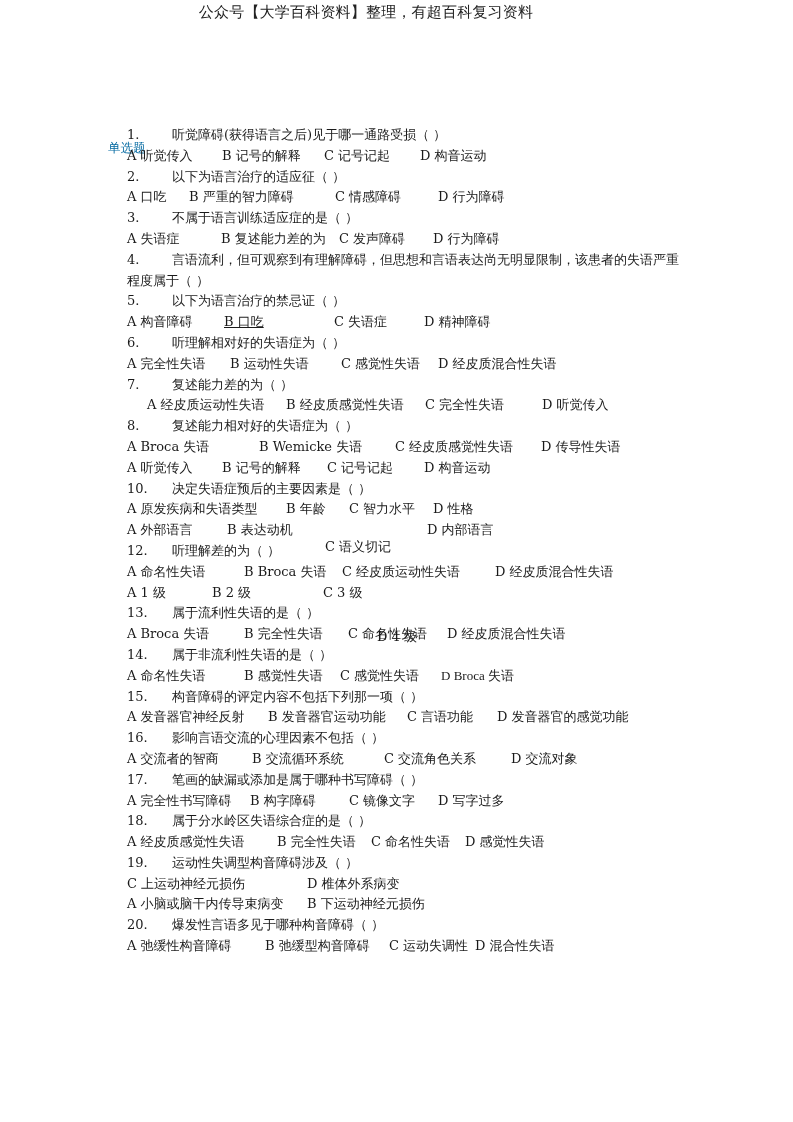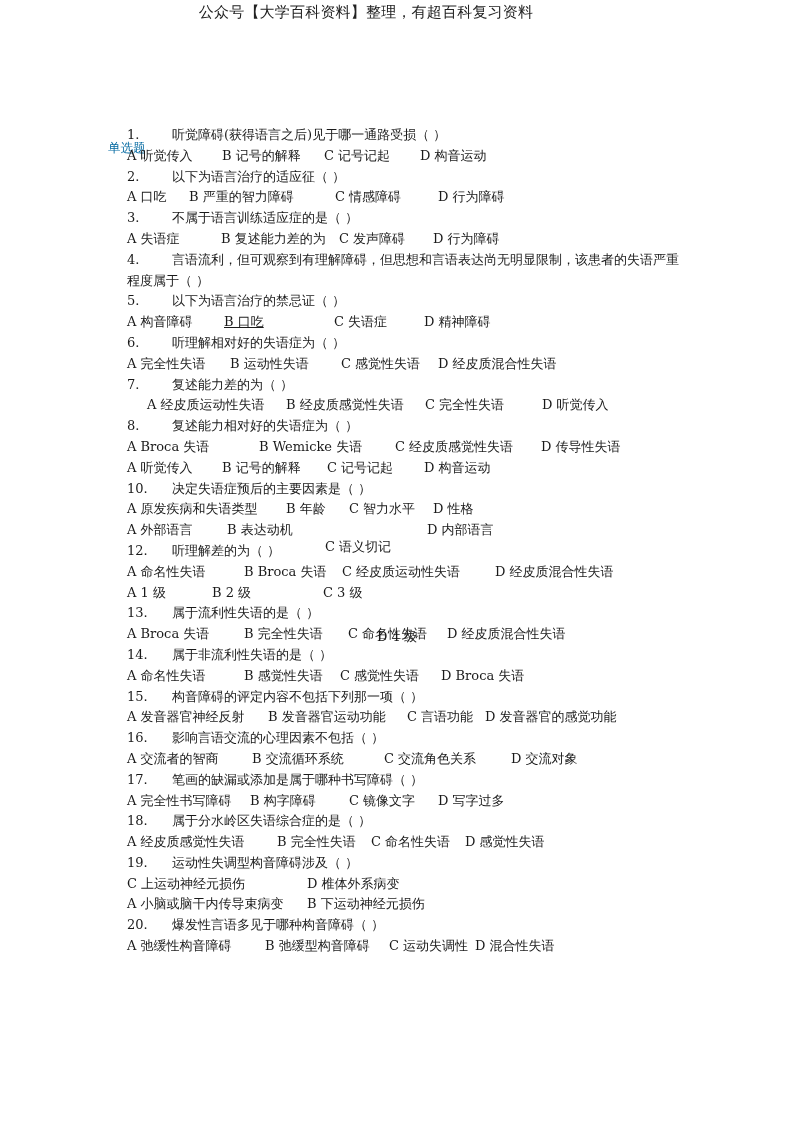--- a/index.html
+++ b/index.html
@@ -121,28 +121,28 @@
       <span class="opt" style="position: absolute; left: 0px;">A Broca 失语</span>
       <span class="opt" style="position: absolute; left: 117px;">B 完全性失语</span>
       <span class="opt" style="position: absolute; left: 221px;">C 命名性失语</span>
       <span class="opt" style="position: absolute; left: 320px;">D 经皮质混合性失语</span>
     </div>
     <div class="line"><span class="q-num">14.</span><span class="q-text">属于非流利性失语的是（     ）</span></div>
     <div class="line">
       <span class="opt" style="position: absolute; left: 0px;">A 命名性失语</span>
       <span class="opt" style="position: absolute; left: 117px;">B 感觉性失语</span>
       <span class="opt" style="position: absolute; left: 213px;">C  感觉性失语</span>
-      <span class="opt" style="position: absolute; left: 314px;">D Broca 失语</span>
+      <span class="opt" style="position: absolute; left: 314px; font-family: Liberation Serif, serif;">D Broca 失语</span>
     </div>
     <div class="line"><span class="q-num">15.</span><span class="q-text">构音障碍的评定内容不包括下列那一项（     ）</span></div>
     <div class="line">
       <span class="opt" style="position: absolute; left: 0px;">A  发音器官神经反射</span>
       <span class="opt" style="position: absolute; left: 141px;">B  发音器官运动功能</span>
       <span class="opt" style="position: absolute; left: 280px;">C  言语功能</span>
-      <span class="opt" style="position: absolute; left: 358px;">D  发音器官的感觉功能</span>
+      <span class="opt" style="position: absolute; left: 370px;">D  发音器官的感觉功能</span>
     </div>
     <div class="line"><span class="q-num">16.</span><span class="q-text">影响言语交流的心理因素不包括（     ）</span></div>
     <div class="line">
       <span class="opt" style="position: absolute; left: 0px;">A  交流者的智商</span>
       <span class="opt" style="position: absolute; left: 125px;">B  交流循环系统</span>
       <span class="opt" style="position: absolute; left: 257px;">C  交流角色关系</span>
       <span class="opt" style="position: absolute; left: 384px;">D  交流对象</span>
     </div>
     <div class="line"><span class="q-num">17.</span><span class="q-text">笔画的缺漏或添加是属于哪种书写障碍（     ）</span></div>
     <div class="line">

